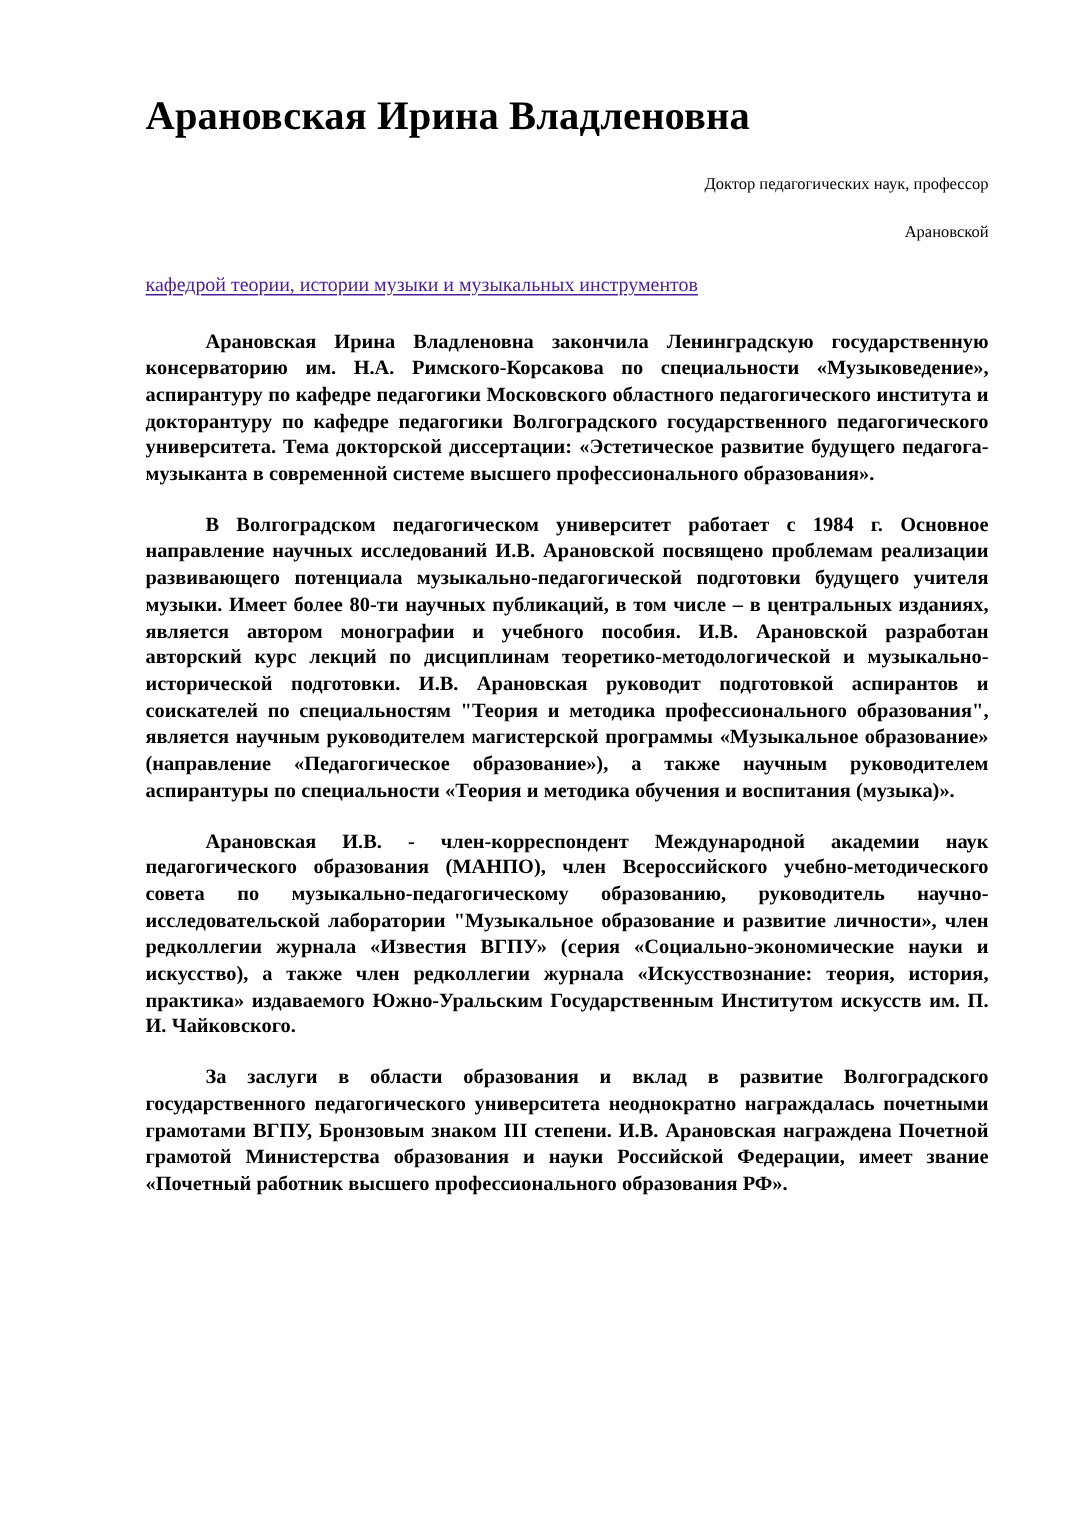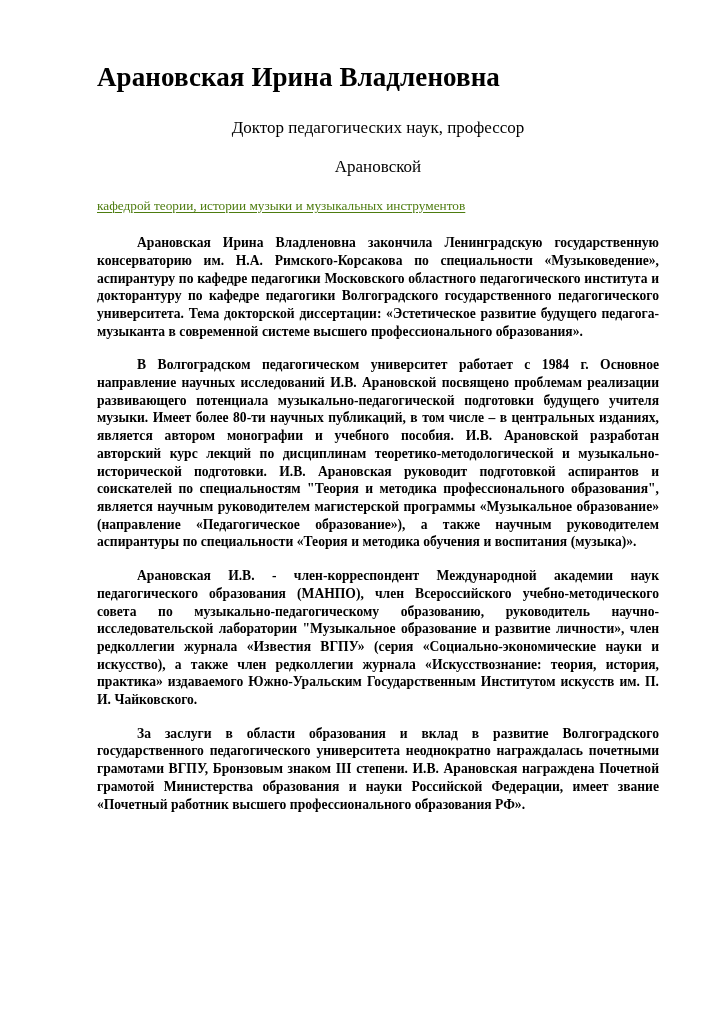--- a/index.html
+++ b/index.html
@@ -34,30 +34,30 @@
     font-family: "Liberation Serif", "DejaVu Serif", serif;
     font-size: 27px;
     font-weight: bold;
     line-height: 1.15;
     letter-spacing: 0.1px;
     margin: 0 0 24px 0;
     text-align: left;
     white-space: nowrap;
   }
   .subline {
-    font-size: 17px;
+    font-size: 11px;
     line-height: 1.25;
     margin: 0 0 18px 0;
-    text-align: center;
+    text-align: right;
   }
   .dept-link {
     display: inline-block;
     font-size: 13.3px;
     line-height: 1.25;
-    color: #4d7c0f;
+    color: #4c1d95;
     text-decoration: underline;
     text-underline-offset: 1.5px;
     cursor: pointer;
     margin: 0;
     text-align: center;
   }
   .link-wrap {
     margin: 0 0 20px 0;
   }
   .para {

